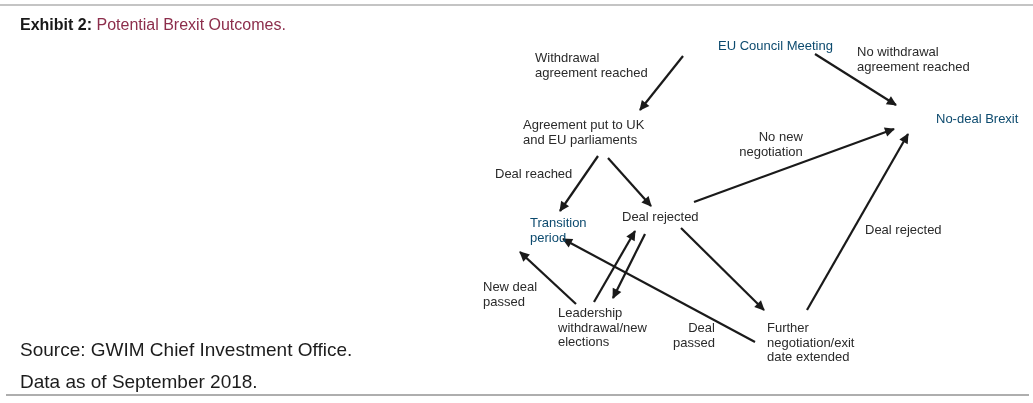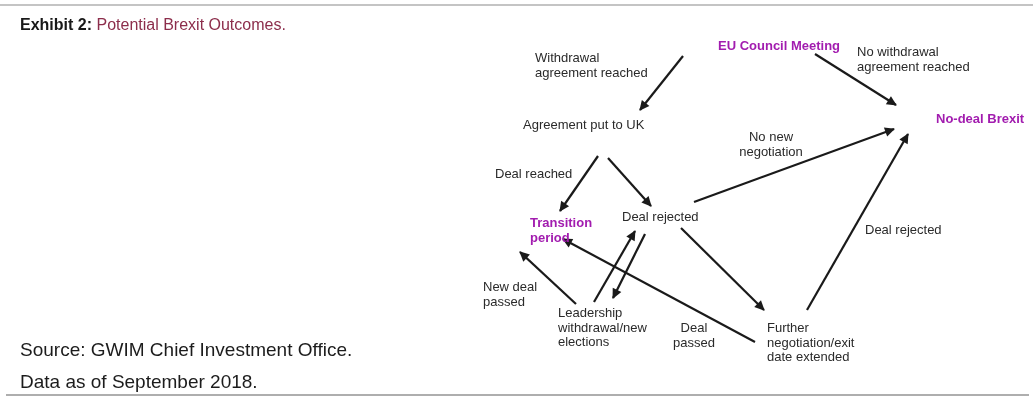--- a/index.html
+++ b/index.html
@@ -25,22 +25,22 @@
   }
   .source-line{top:339px;}
   .dataasof-line{top:371px;text-align:right;}
   .diagram{position:absolute;left:0;top:0;width:1033px;height:403px;}
   .diagram svg{position:absolute;left:0;top:0;}
   .node{
     position:absolute;
     font-size:13px;line-height:14.5px;color:#2a2a2a;
     white-space:nowrap;
   }
-  .node.bold{font-weight:bold;color:#a21caf;padding-left:33px;}
-  .node.center{transform:translateX(-50%);text-align:center;}
+  .node.bold{font-weight:normal;color:#0c4a6e;padding-left:33px;}
+  .node.center{transform:translateX(-50%);text-align:right;}
 </style>
 </head>
 <body>
 
 <div class="page">
 
   <div class="rule rule-top"></div>
 
   <div class="title">
     <span class="prefix">Exhibit 2:</span><span class="rest"> Potential Brexit Outcomes.</span>
@@ -72,20 +72,21 @@
         </div>
         <div class="node bold" style="left: 685px; top: 39px;">
           <div>EU Council Meeting</div>
         </div>
         <div class="node" style="left: 857px; top: 45px;">
           <div>No withdrawal</div>
           <div>agreement reached</div>
         </div>
         <div class="node" style="left: 523px; top: 118px;">
           <div>Agreement put to UK</div>
+          <div>and EU parliaments</div>
         </div>
         <div class="node center" style="left: 771px; top: 130px;">
           <div>No new</div>
           <div>negotiation</div>
         </div>
         <div class="node bold" style="left: 903px; top: 112px;">
           <div>No-deal Brexit</div>
         </div>
         <div class="node" style="left: 495px; top: 167px;">
           <div>Deal reached</div>

